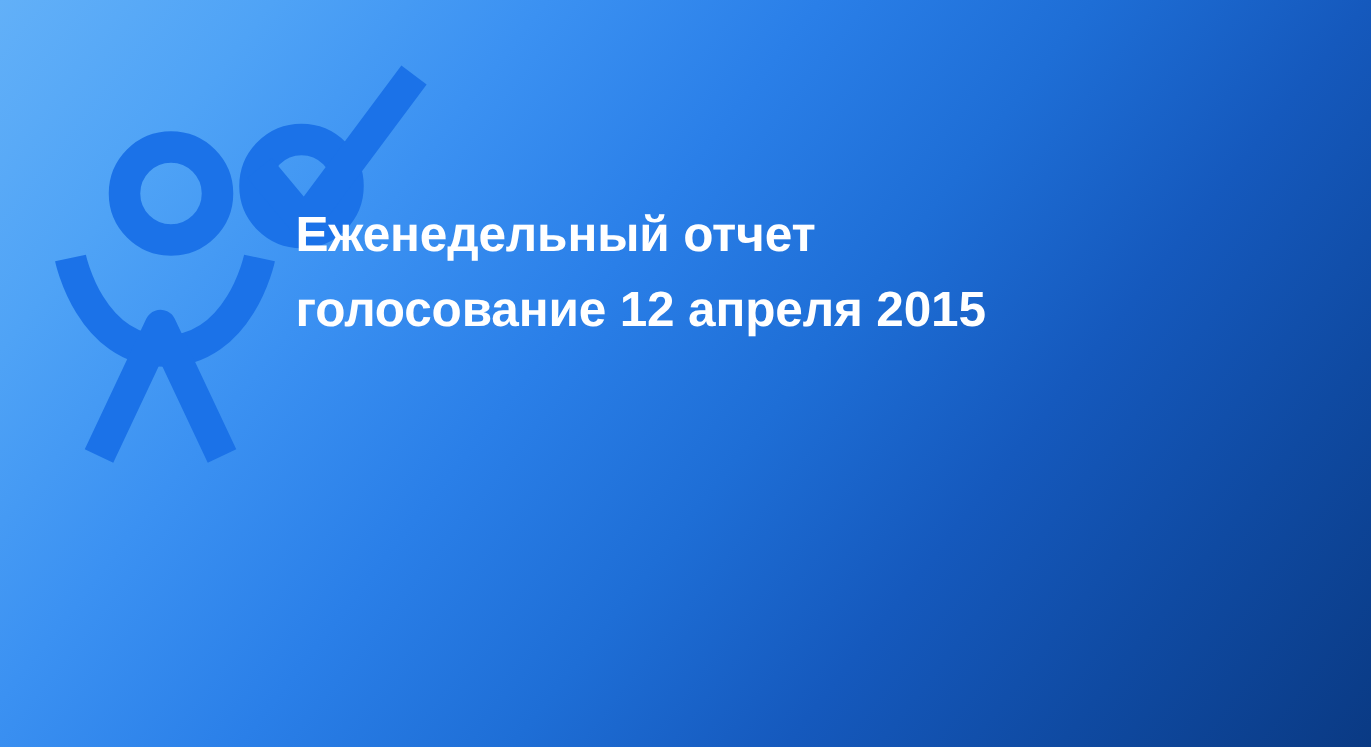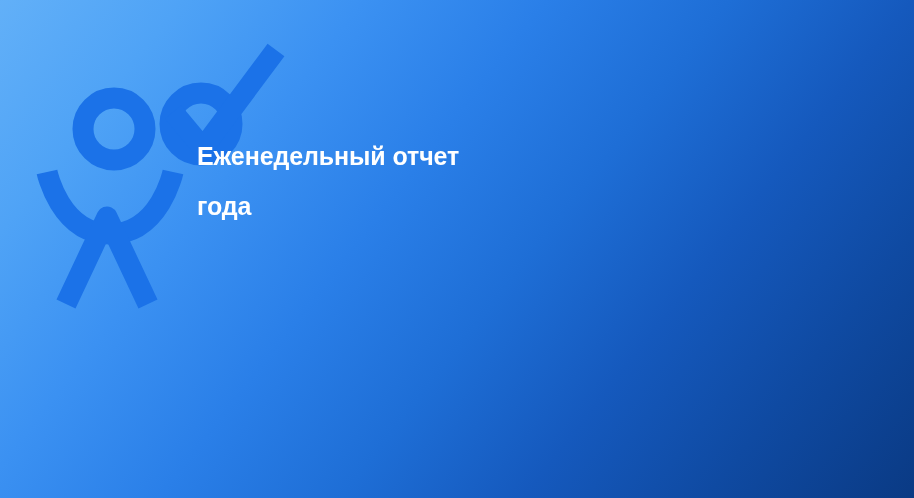--- a/index.html
+++ b/index.html
@@ -46,21 +46,21 @@
   
   #headline {
     position: absolute;
     left: 197px;
     top: 131px;
     width: 560px;
   }
   #headline .line {
     display: block;
     color: #ffffff;
-    font-size: 25px;
+    font-size: 33px;
     line-height: 50px;
     font-weight: bold;
     letter-spacing: -0.1px;
     white-space: nowrap;
   }
 </style>
 </head>
 <body>
 
 <div id="banner">
@@ -77,16 +77,16 @@
 
         <circle cx="163" cy="86" r="31"></circle>
 
         <path d="M 135 74 L 165 110 L 238 12" stroke-linejoin="miter"></path>
       </g>
     </svg>
   </div>
 
   <div id="headline">
     <span class="line">Еженедельный отчет</span>
-    <span class="line">года</span>
+    <span class="line">голосование 12 апреля 2015</span>
   </div>
 
 </div>
 
 </body></html>

